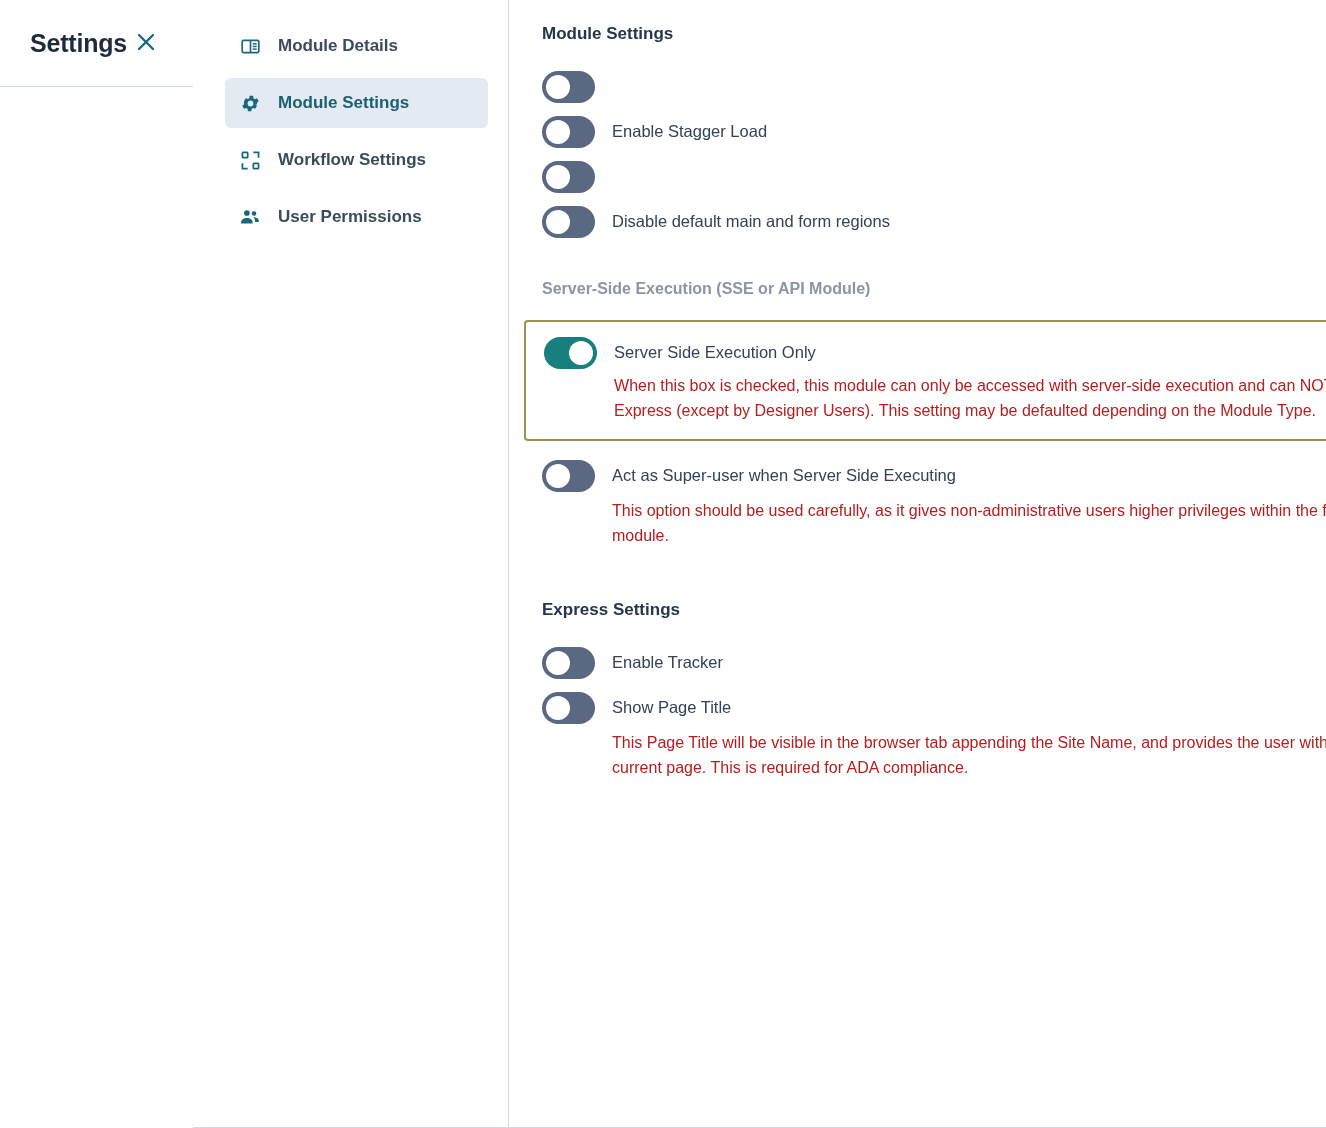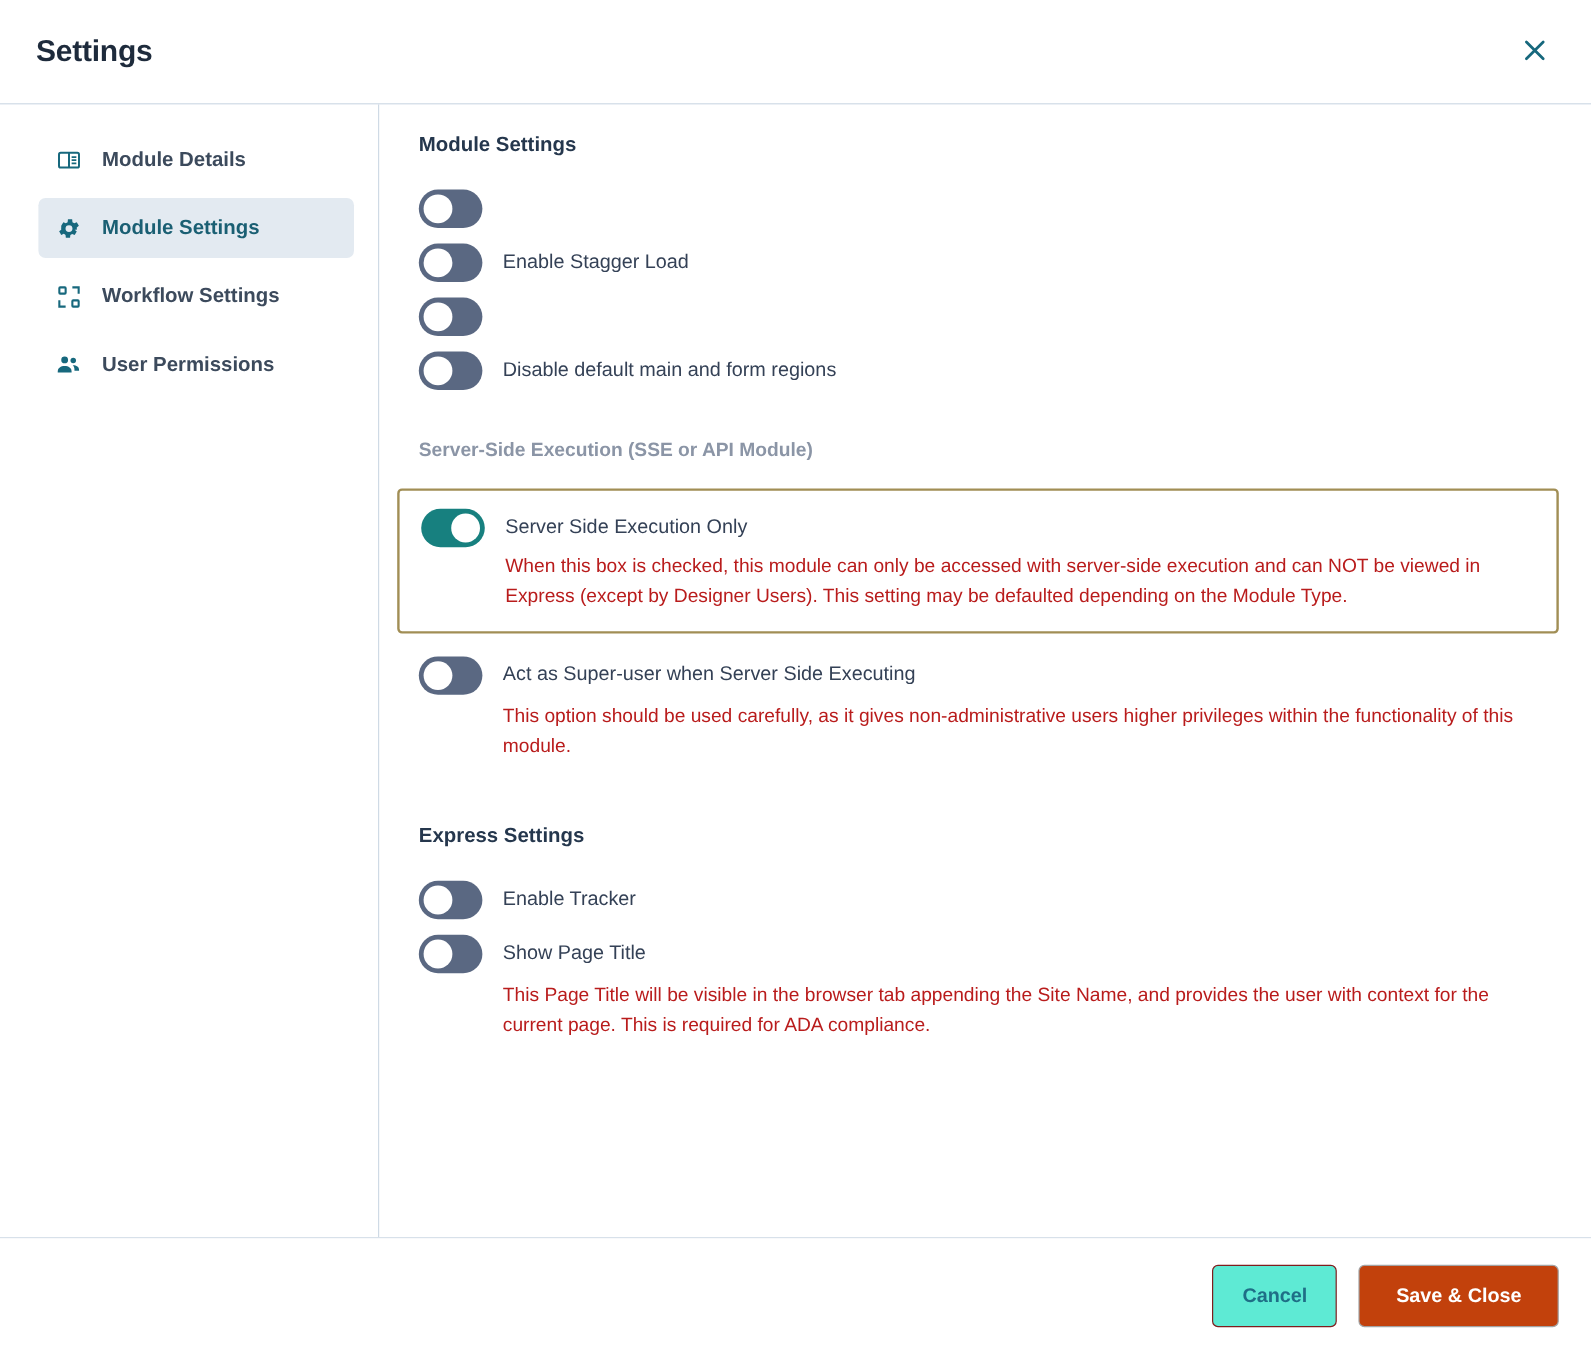--- a/index.html
+++ b/index.html
@@ -11,21 +11,21 @@
     width: 1326px; height: 1128px;
     font-family: "Liberation Sans", sans-serif;
     color: #2d3748;
     overflow: hidden;
   }
 
   .dialog {
     width: 1326px;
     height: 1128px;
     display: flex;
-    flex-direction: column;
+    flex-direction: row;
     background: #ffffff;
   }
 
   
   .dlg-header {
     height: 87px;
     flex: 0 0 87px;
     display: flex;
     align-items: center;
     justify-content: space-between;

